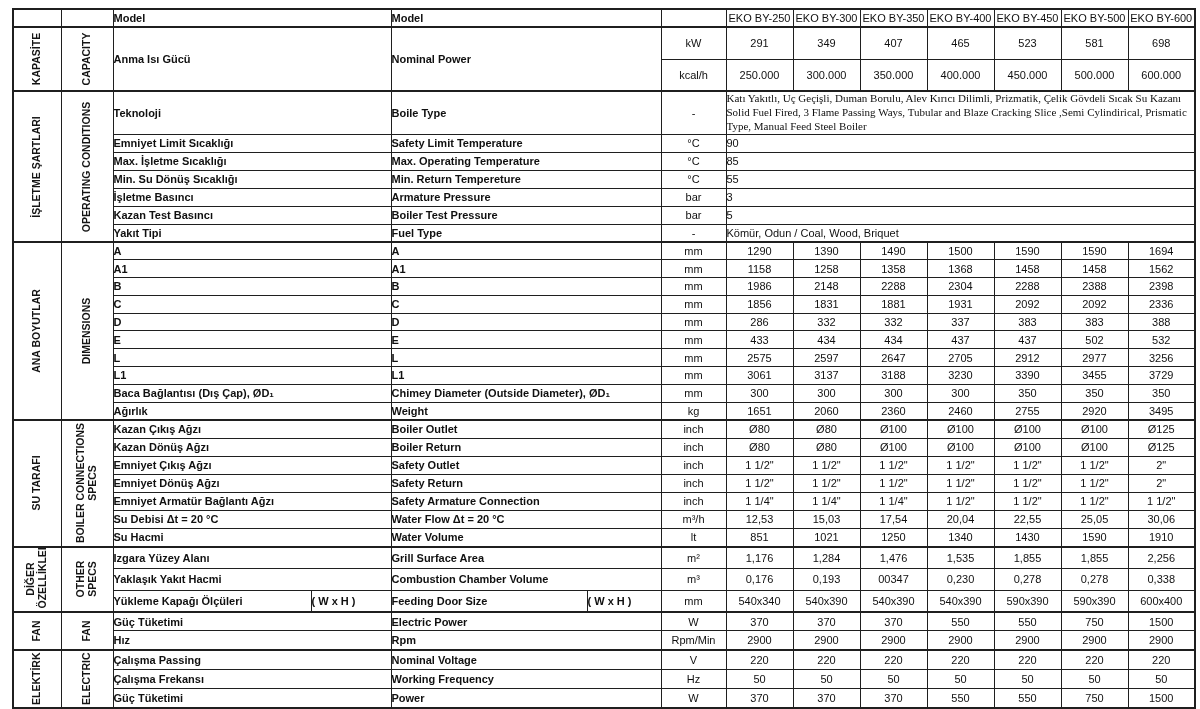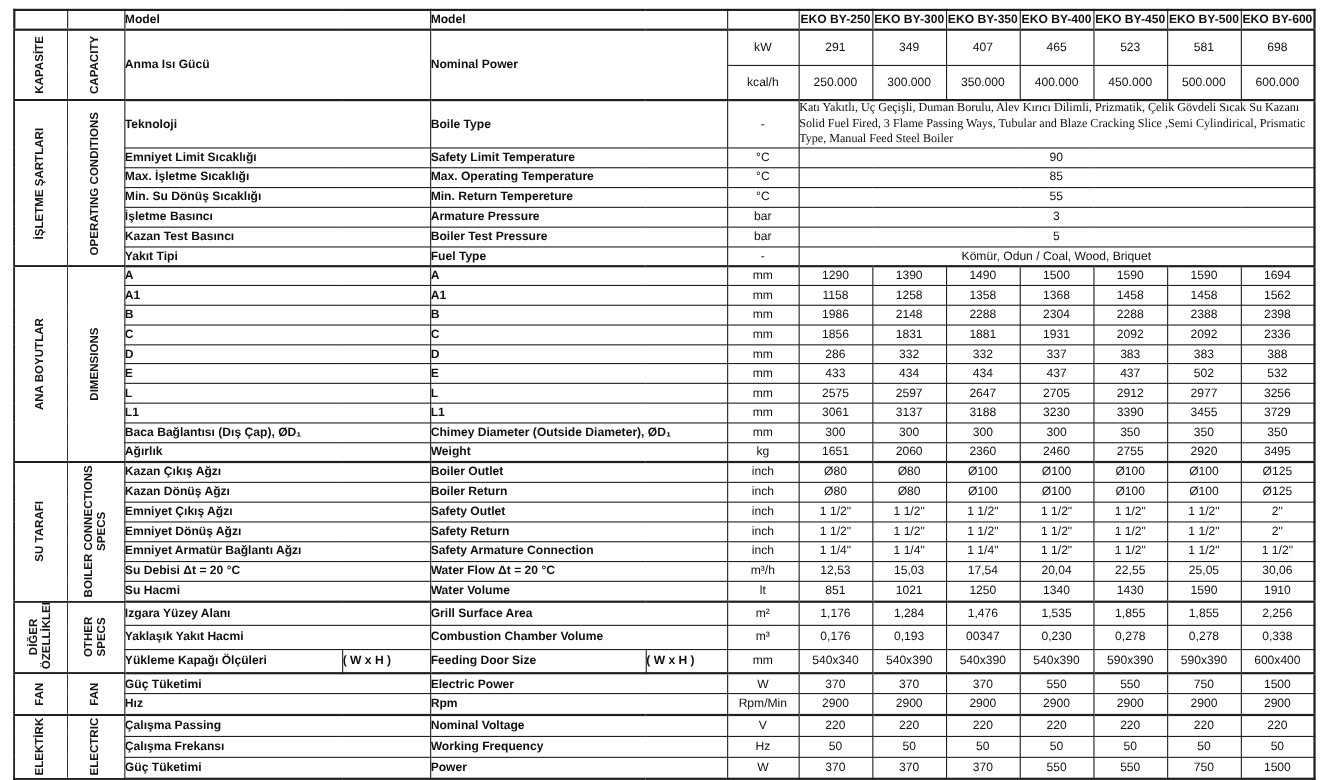--- a/index.html
+++ b/index.html
@@ -35,21 +35,21 @@
   td.peach  { background: var(--peach); }
 
   td.model-h {
     background: var(--orange);
     font-weight: bold;
     text-align: left;
     padding-left: 4px;
   }
   td.model-col-h {
     background: var(--orange);
-    font-weight: bold;
+    font-weight: normal;
     text-align: center;
     border-left: 2px solid #1f1f1f;
     border-bottom: 2px solid #1f1f1f;
   }
   td.sec-cell { position: relative; overflow: visible; }
   td.sec-cell .rot {
     position: absolute;
     top: 50%; left: 50%;
     transform: translate(-50%, -50%) rotate(-90deg);
     font-weight: bold;
@@ -64,21 +64,21 @@
     text-align: left;
     padding-left: 4px;
   }
   td.lbl-sfx {
     font-weight: bold;
     text-align: left;
     padding-left: 6px;
   }
   td.unit { text-align: center; }
   td.val  { text-align: center; }
-  td.span-val { text-align: center; }
+  td.span-val { }
   td.tech { font-size: 10.3px; line-height: 1.25; text-align: left; padding: 1px 6px; font-family: Liberation Serif, serif; }
 </style>
 </head>
 <body>
 
 <div id="table-wrap">
   <table class="spec">
     <colgroup>
       <col style="width:48px">
         <col style="width:52px">

